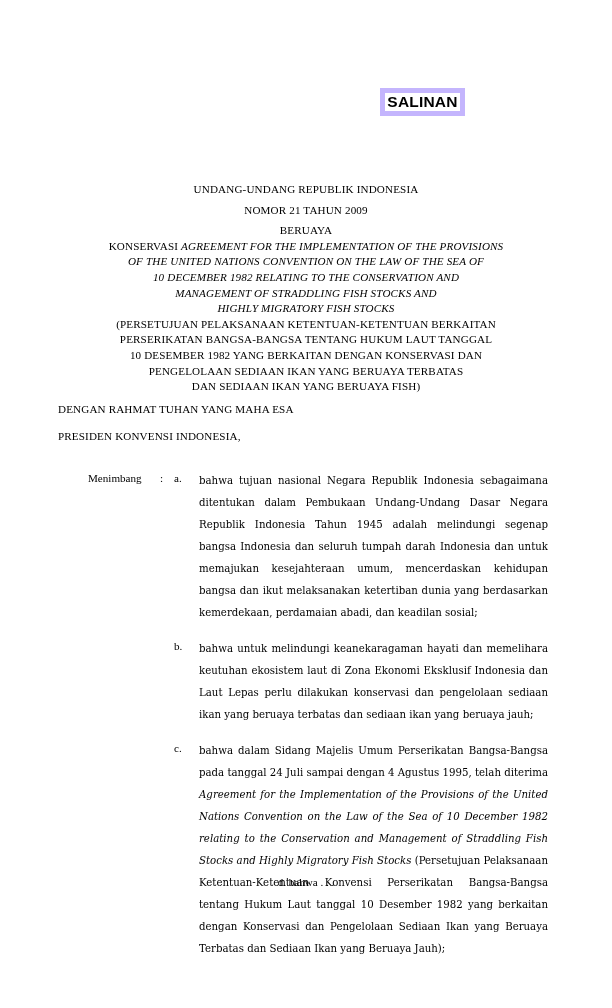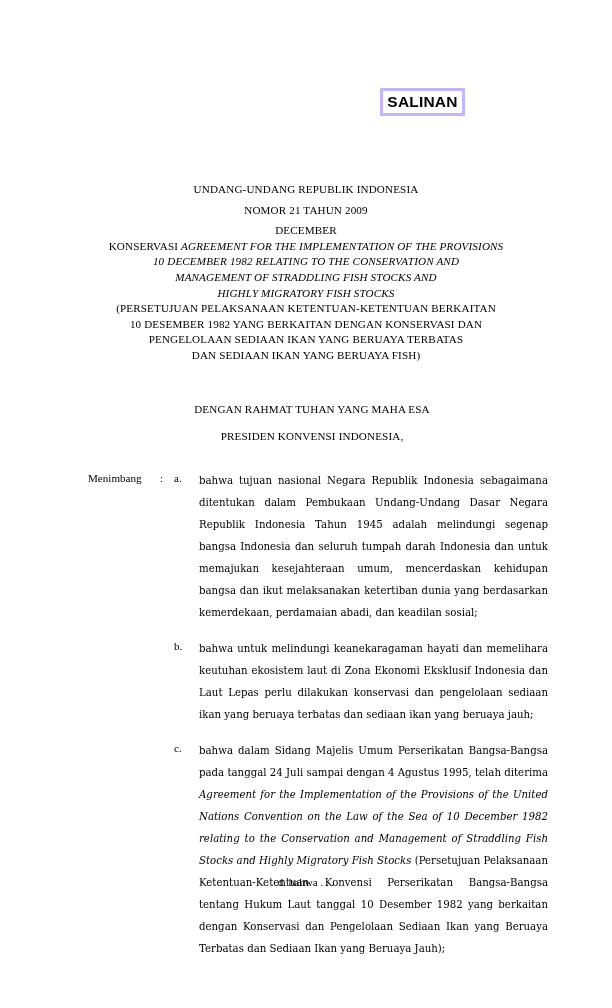--- a/index.html
+++ b/index.html
@@ -19,21 +19,21 @@
     overflow: hidden;
   }
 
   
   .salinan-box {
     position: absolute;
     left: 380px;
     top: 88px;
     width: 85px;
     height: 28px;
-    border: 3px solid #c4b5fd;
+    border: 5px solid #c4b5fd;
     box-sizing: border-box;
     display: flex;
     align-items: center;
     justify-content: center;
     background: #ffffff;
   }
   .salinan-box span {
     font-family: "Liberation Sans", sans-serif;
     font-weight: bold;
     font-size: 15.5px;
@@ -57,23 +57,23 @@
     white-space: nowrap;
   }
   .title-line.ital {
     font-style: italic;
   }
   .gap-sm { height: 5px; }
 
   
   .invocation {
     position: absolute;
-    left: 72px;
+    left: 58px;
     width: 480px;
-    text-align: center;
+    text-align: left;
     font-family: "Liberation Serif", serif;
     font-size: 11.1px;
     letter-spacing: 0.15px;
     white-space: nowrap;
   }
   #invocation-rahmat { top: 403px; }
   #invocation-presiden { top: 430px; }
 
   
   .considering {
@@ -145,26 +145,28 @@
 
   <div class="salinan-box">
     <span>SALINAN</span>
   </div>
 
   <div class="title-block">
     <div class="title-line">UNDANG-UNDANG REPUBLIK INDONESIA</div>
     <div class="gap-sm"></div>
     <div class="title-line">NOMOR 21 TAHUN 2009</div>
     <div class="gap-sm"></div>
-    <div class="title-line">DECEMBER</div>
+    <div class="title-line">BERUAYA</div>
     <div class="title-line"><span>KONSERVASI </span><i>AGREEMENT FOR THE IMPLEMENTATION OF THE PROVISIONS</i></div>
+    <div class="title-line ital">OF THE UNITED NATIONS CONVENTION ON THE LAW OF THE SEA OF</div>
     <div class="title-line ital">10 DECEMBER 1982 RELATING TO THE CONSERVATION AND</div>
     <div class="title-line ital">MANAGEMENT OF STRADDLING FISH STOCKS AND</div>
     <div class="title-line ital">HIGHLY MIGRATORY FISH STOCKS</div>
     <div class="title-line">(PERSETUJUAN PELAKSANAAN KETENTUAN-KETENTUAN BERKAITAN</div>
+    <div class="title-line">PERSERIKATAN BANGSA-BANGSA TENTANG HUKUM LAUT TANGGAL</div>
     <div class="title-line">10 DESEMBER 1982 YANG BERKAITAN DENGAN KONSERVASI DAN</div>
     <div class="title-line">PENGELOLAAN SEDIAAN IKAN YANG BERUAYA TERBATAS</div>
     <div class="title-line">DAN SEDIAAN IKAN YANG BERUAYA FISH)</div>
   </div>
 
   <div class="invocation" id="invocation-rahmat">DENGAN RAHMAT TUHAN YANG MAHA ESA</div>
   <div class="invocation" id="invocation-presiden">PRESIDEN KONVENSI INDONESIA,</div>
 
   <div class="considering">
 

